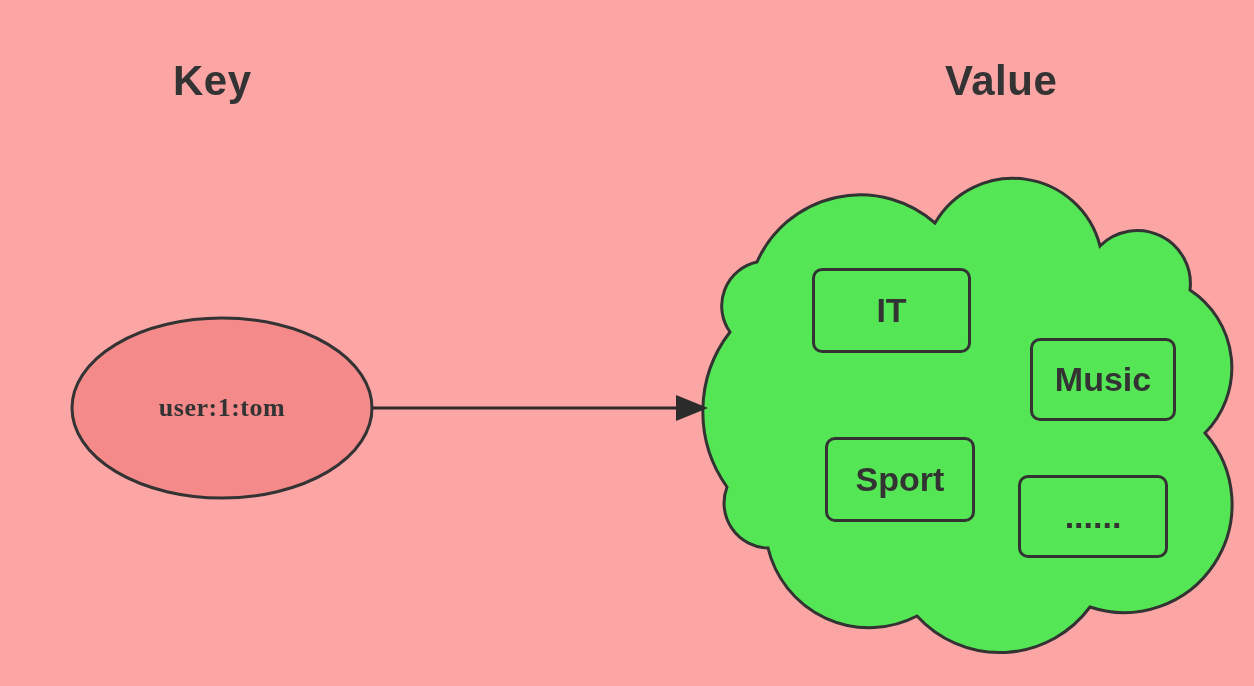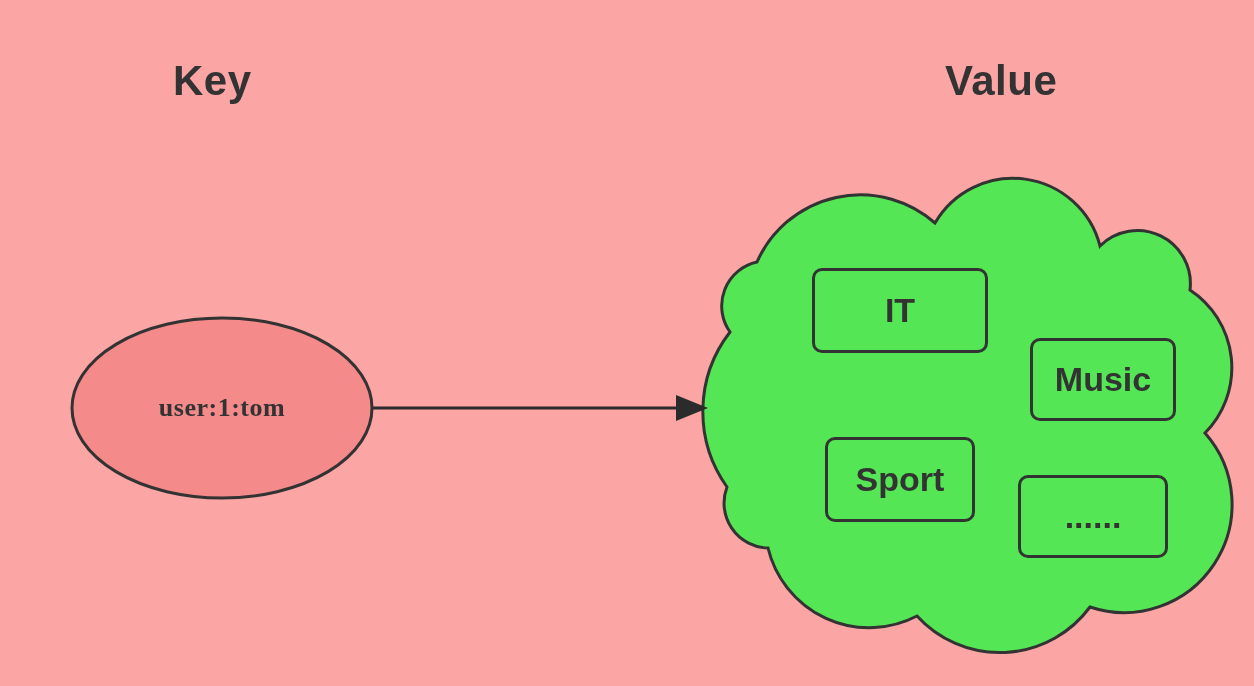--- a/index.html
+++ b/index.html
@@ -45,21 +45,21 @@
   .value-item {
     position: absolute;
     border: 3px solid;
     border-radius: 10px;
     display: flex;
     align-items: center;
     justify-content: center;
     font-size: 34px;
     font-weight: bold;
   }
-  .item-it    { left: 812px;  top: 268px; width: 176px; height: 85px; }
+  .item-it    { left: 812px;  top: 268px; width: 159px; height: 85px; }
   .item-music { left: 1030px; top: 338px; width: 146px; height: 83px; }
   .item-sport { left: 825px;  top: 437px; width: 150px; height: 85px; }
   .item-more  { left: 1018px; top: 475px; width: 150px; height: 83px; }
 </style>
 </head>
 <body>
 
 <div class="canvas" style="background-color: #fca5a5; color: rgb(51, 51, 51);">
 
   <div class="heading heading-key">Key</div>

